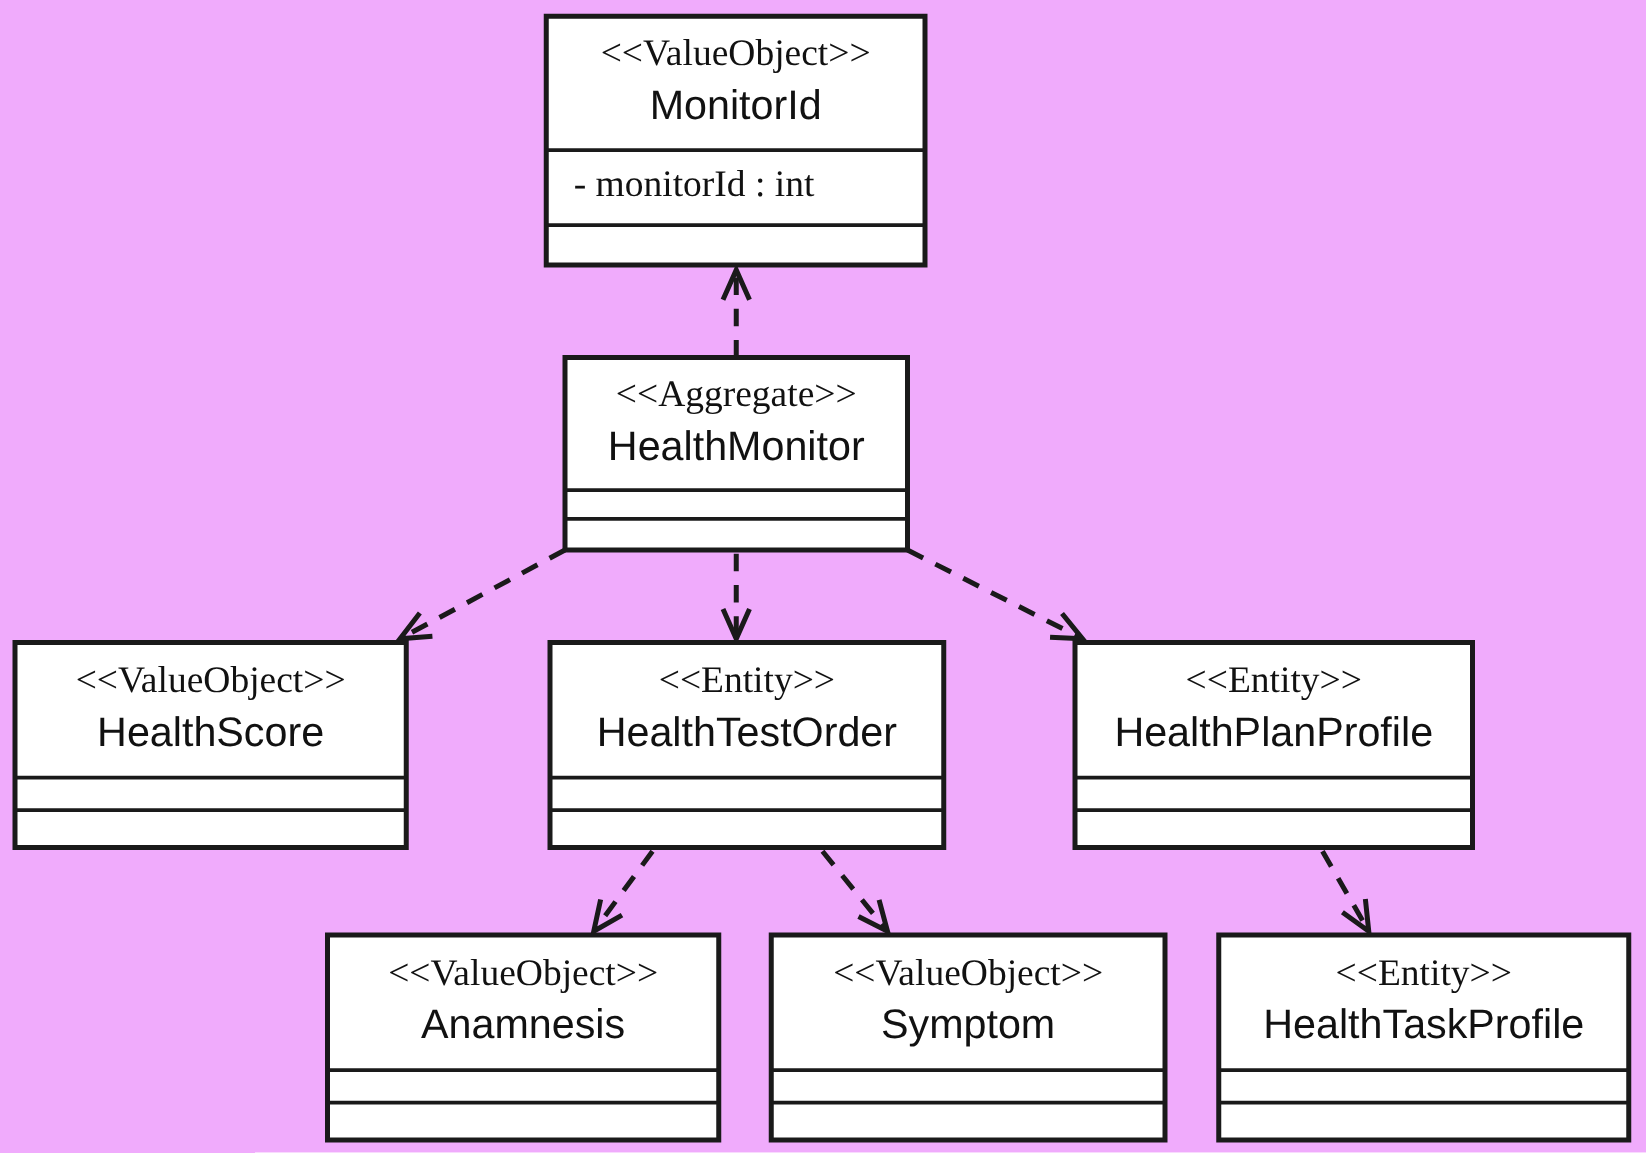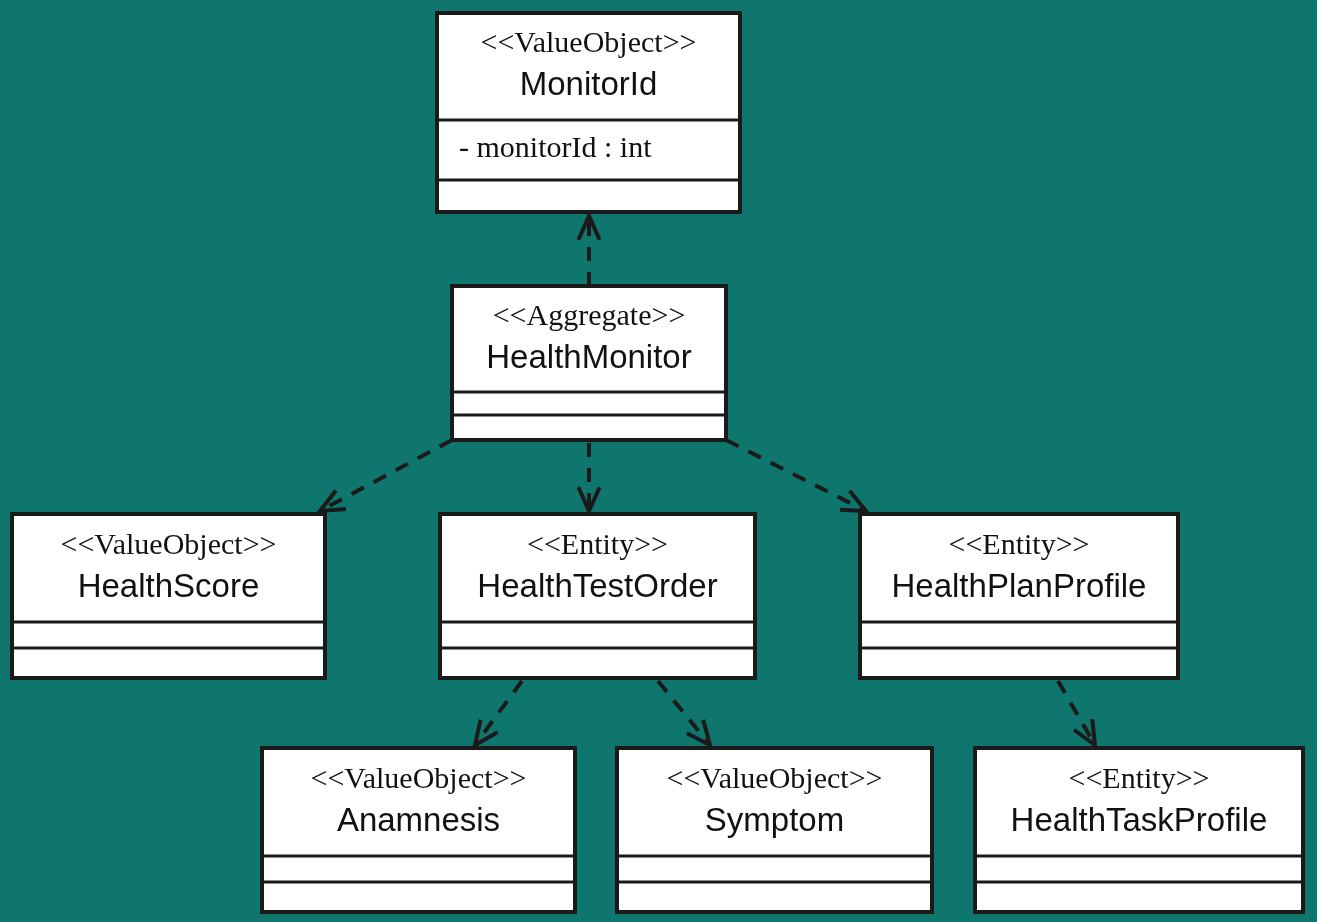--- a/index.html
+++ b/index.html
@@ -10,21 +10,21 @@
   body {
     width: 1317px;
     height: 922px;
     font-family: "Liberation Sans", sans-serif;
     overflow: hidden;
   }
   #diagram-root {
     position: relative;
     width: 1317px;
     height: 922px;
-    background: #0f766e;
+    background: #f0abfc;
     text-align: right;
   }
   svg.uml-canvas {
     position: absolute;
     left: 0;
     top: 0;
     width: 1317px;
     height: 922px;
     display: block;
   }

